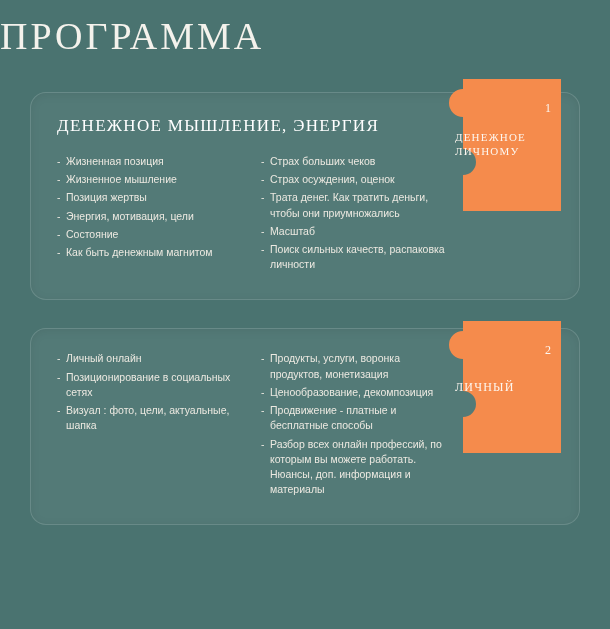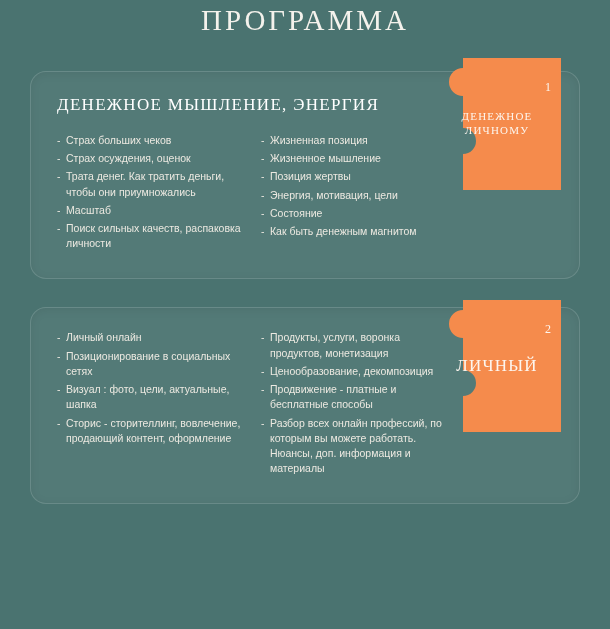--- a/index.html
+++ b/index.html
@@ -8,27 +8,27 @@
   }
   body {
     width: 610px;
     height: 629px;
     background: #4a7370;
     font-family: "Liberation Sans", sans-serif;
     overflow: hidden;
     position: relative;
   }
   .page-title {
-    text-align: center;
+    text-align: left;
     color: #f4f2ec;
     font-family: "Liberation Serif", serif;
-    font-size: 29px;
+    font-size: 38px;
     letter-spacing: 3px;
     font-weight: 400;
-    margin-top: 4px;
+    margin-top: 14px;
     margin-bottom: 0;
   }
 
   .cards {
     position: relative;
     margin-top: 34px;
   }
 
   .card {
     position: relative;
@@ -89,42 +89,41 @@
     width: 118px;
     height: 132px;
   }
   .puzzle svg { display: block; }
   .puzzle-label {
     position: absolute;
     left: 0;
     right: 12px;
     top: 50%;
     transform: translateY(-50%);
-    text-align: center;
     color: #fdf6ef;
     font-family: "Liberation Serif", serif;
     font-size: 11px;
     letter-spacing: 1.2px;
     line-height: 1.25;
     pointer-events: none;
     padding-left: 12px;
     padding-right: 10px;
     box-sizing: border-box;
   }
   .puzzle-number {
     position: absolute;
     top: 22px;
     right: 10px;
     color: #fdf6ef;
     font-family: "Liberation Serif", serif;
     font-size: 12px;
   }
 
   .card-2 .puzzle { top: -8px; }
-  .card-2 .puzzle-label { font-size: 17px; }
+  .card-2 .puzzle-label { font-size: 12px; }
   .card-2 .col { width: 186px; }
 </style>
 </head>
 <body>
 
 <h1 class="page-title">ПРОГРАММА</h1>
 
 <div class="cards">
 
   <section class="card card-1">
@@ -137,35 +136,35 @@
         <div>ДЕНЕЖНОЕ</div>
         <div>ЛИЧНОМУ</div>
       </div>
     </div>
 
     <h2 class="card-title">ДЕНЕЖНОЕ МЫШЛЕНИЕ, ЭНЕРГИЯ</h2>
 
     <div class="cols">
       <div class="col">
         <ul>
-          <li>Страх больших чеков</li>
-          <li>Страх осуждения, оценок</li>
-          <li>Трата денег. Как тратить деньги, чтобы они приумножались</li>
-          <li>Масштаб</li>
-          <li>Поиск сильных качеств, распаковка личности</li>
-        </ul>
-      </div>
-      <div class="col">
-        <ul>
           <li>Жизненная позиция</li>
           <li>Жизненное мышление</li>
           <li>Позиция жертвы</li>
           <li>Энергия, мотивация, цели</li>
           <li>Состояние</li>
           <li>Как быть денежным магнитом</li>
+        </ul>
+      </div>
+      <div class="col">
+        <ul>
+          <li>Страх больших чеков</li>
+          <li>Страх осуждения, оценок</li>
+          <li>Трата денег. Как тратить деньги, чтобы они приумножались</li>
+          <li>Масштаб</li>
+          <li>Поиск сильных качеств, распаковка личности</li>
         </ul>
       </div>
     </div>
   </section>
 
   <section class="card card-2">
     <div class="puzzle">
       <svg width="118" height="132" viewBox="0 0 118 132" aria-hidden="true">
         <path d="M20 0 H118 V132 H20 V96 a13 13 0 0 0 0 -26 V38 a14 14 0 0 1 0 -28 Z" fill="#f58b4c"></path>
       </svg>
@@ -175,21 +174,20 @@
       </div>
     </div>
 
 
     <div class="cols">
       <div class="col">
         <ul>
           <li>Личный онлайн</li>
           <li>Позиционирование в социальных сетях</li>
           <li>Визуал : фото, цели, актуальные, шапка</li>
-          <li>Сторис - сторителлинг, вовлечение, продающий контент, оформление</li>
         </ul>
       </div>
       <div class="col">
         <ul>
           <li>Продукты, услуги, воронка продуктов, монетизация</li>
           <li>Ценообразование, декомпозиция</li>
           <li>Продвижение - платные и бесплатные способы</li>
           <li>Разбор всех онлайн профессий, по которым вы можете работать. Нюансы, доп. информация и материалы</li>
         </ul>
       </div>

